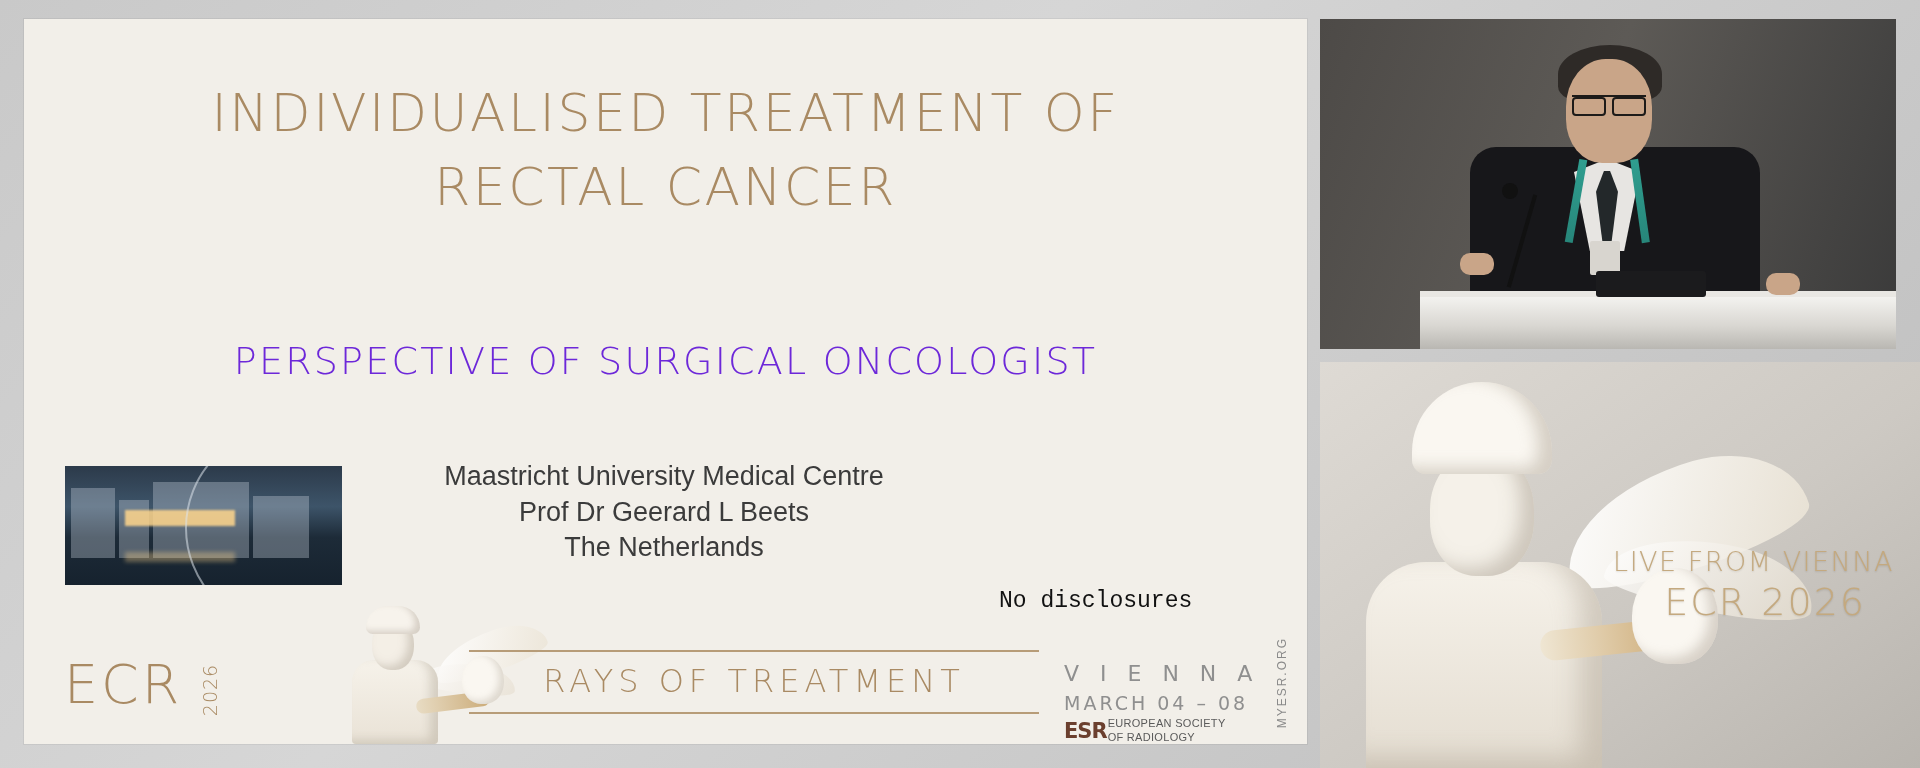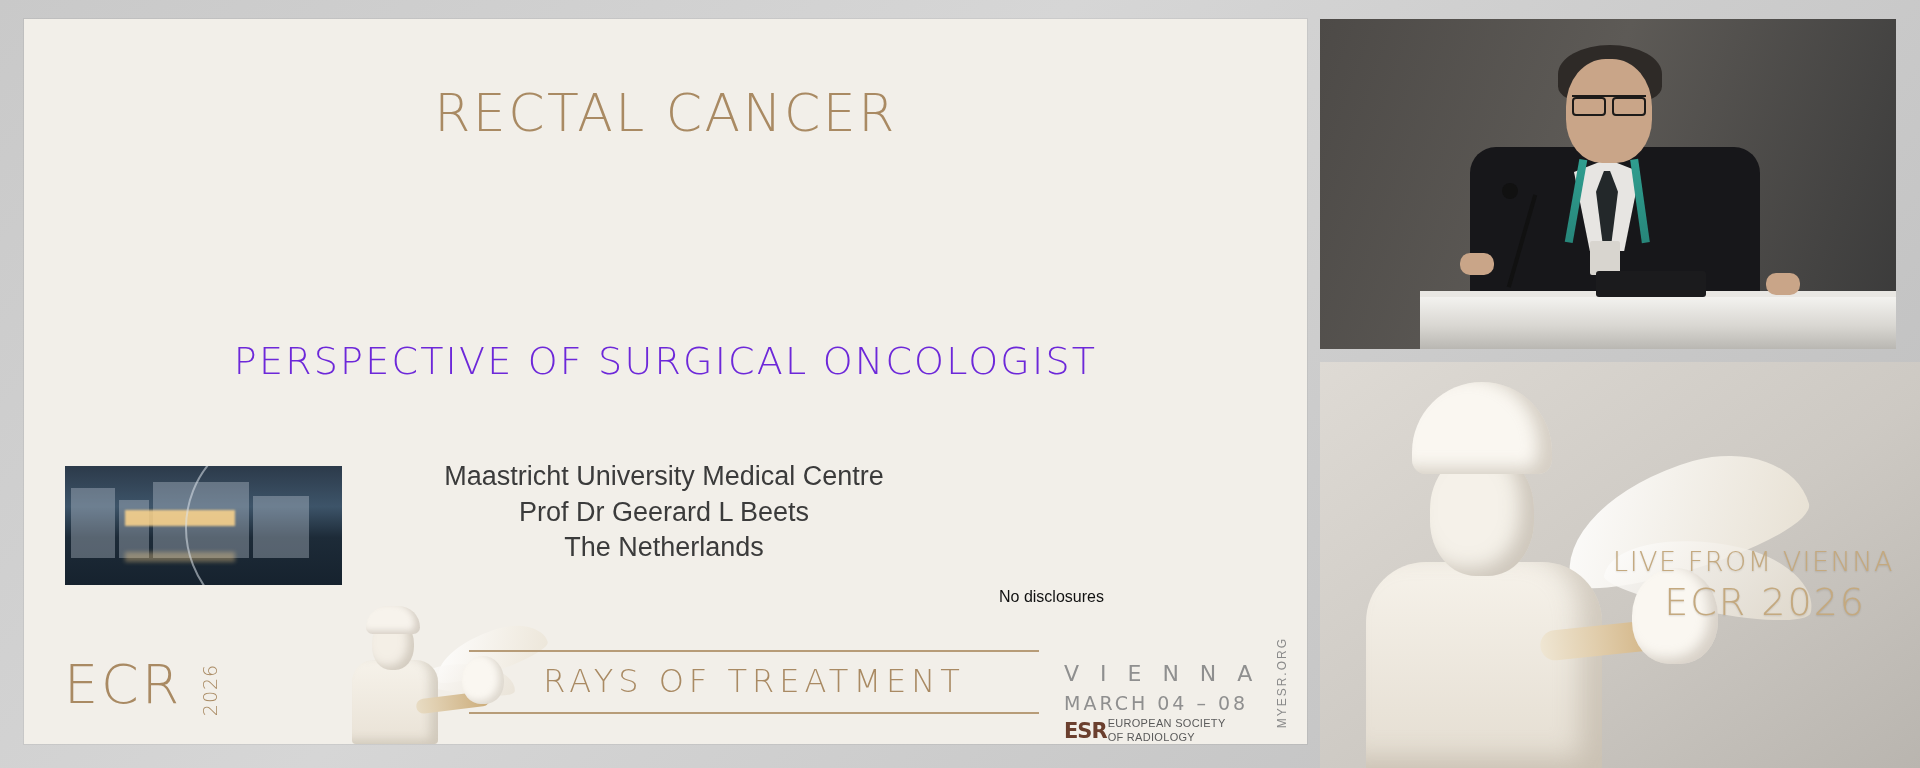--- a/index.html
+++ b/index.html
@@ -68,22 +68,22 @@
     font-family: "Liberation Sans", sans-serif;
     font-size: 27px;
     line-height: 1.32;
     color: #3b3b3b;
   }
 
   .no-disclosures {
     position: absolute;
     left: 975px;
     top: 569px;
-    font-family: Liberation Sans, sans-serif;
-    font-size: 16px;
+    font-family: Liberation Mono, monospace;
+    font-size: 23px;
     color: #111;
   }
 
   
   .hospital-photo {
     position: absolute;
     left: 41px;
     top: 447px;
     width: 277px;
     height: 119px;
@@ -507,20 +507,21 @@
   }
 </style>
 </head>
 <body>
 
 <div id="stage">
 
   <div id="slide">
 
     <div class="slide-title">
+      <span>INDIVIDUALISED TREATMENT OF</span>
       <span class="l2">RECTAL CANCER</span>
     </div>
 
     <div class="slide-subtitle">PERSPECTIVE OF SURGICAL ONCOLOGIST</div>
 
     <div class="slide-author">
       <div>Maastricht University Medical Centre</div>
       <div>Prof Dr Geerard L Beets</div>
       <div>The Netherlands</div>
     </div>

